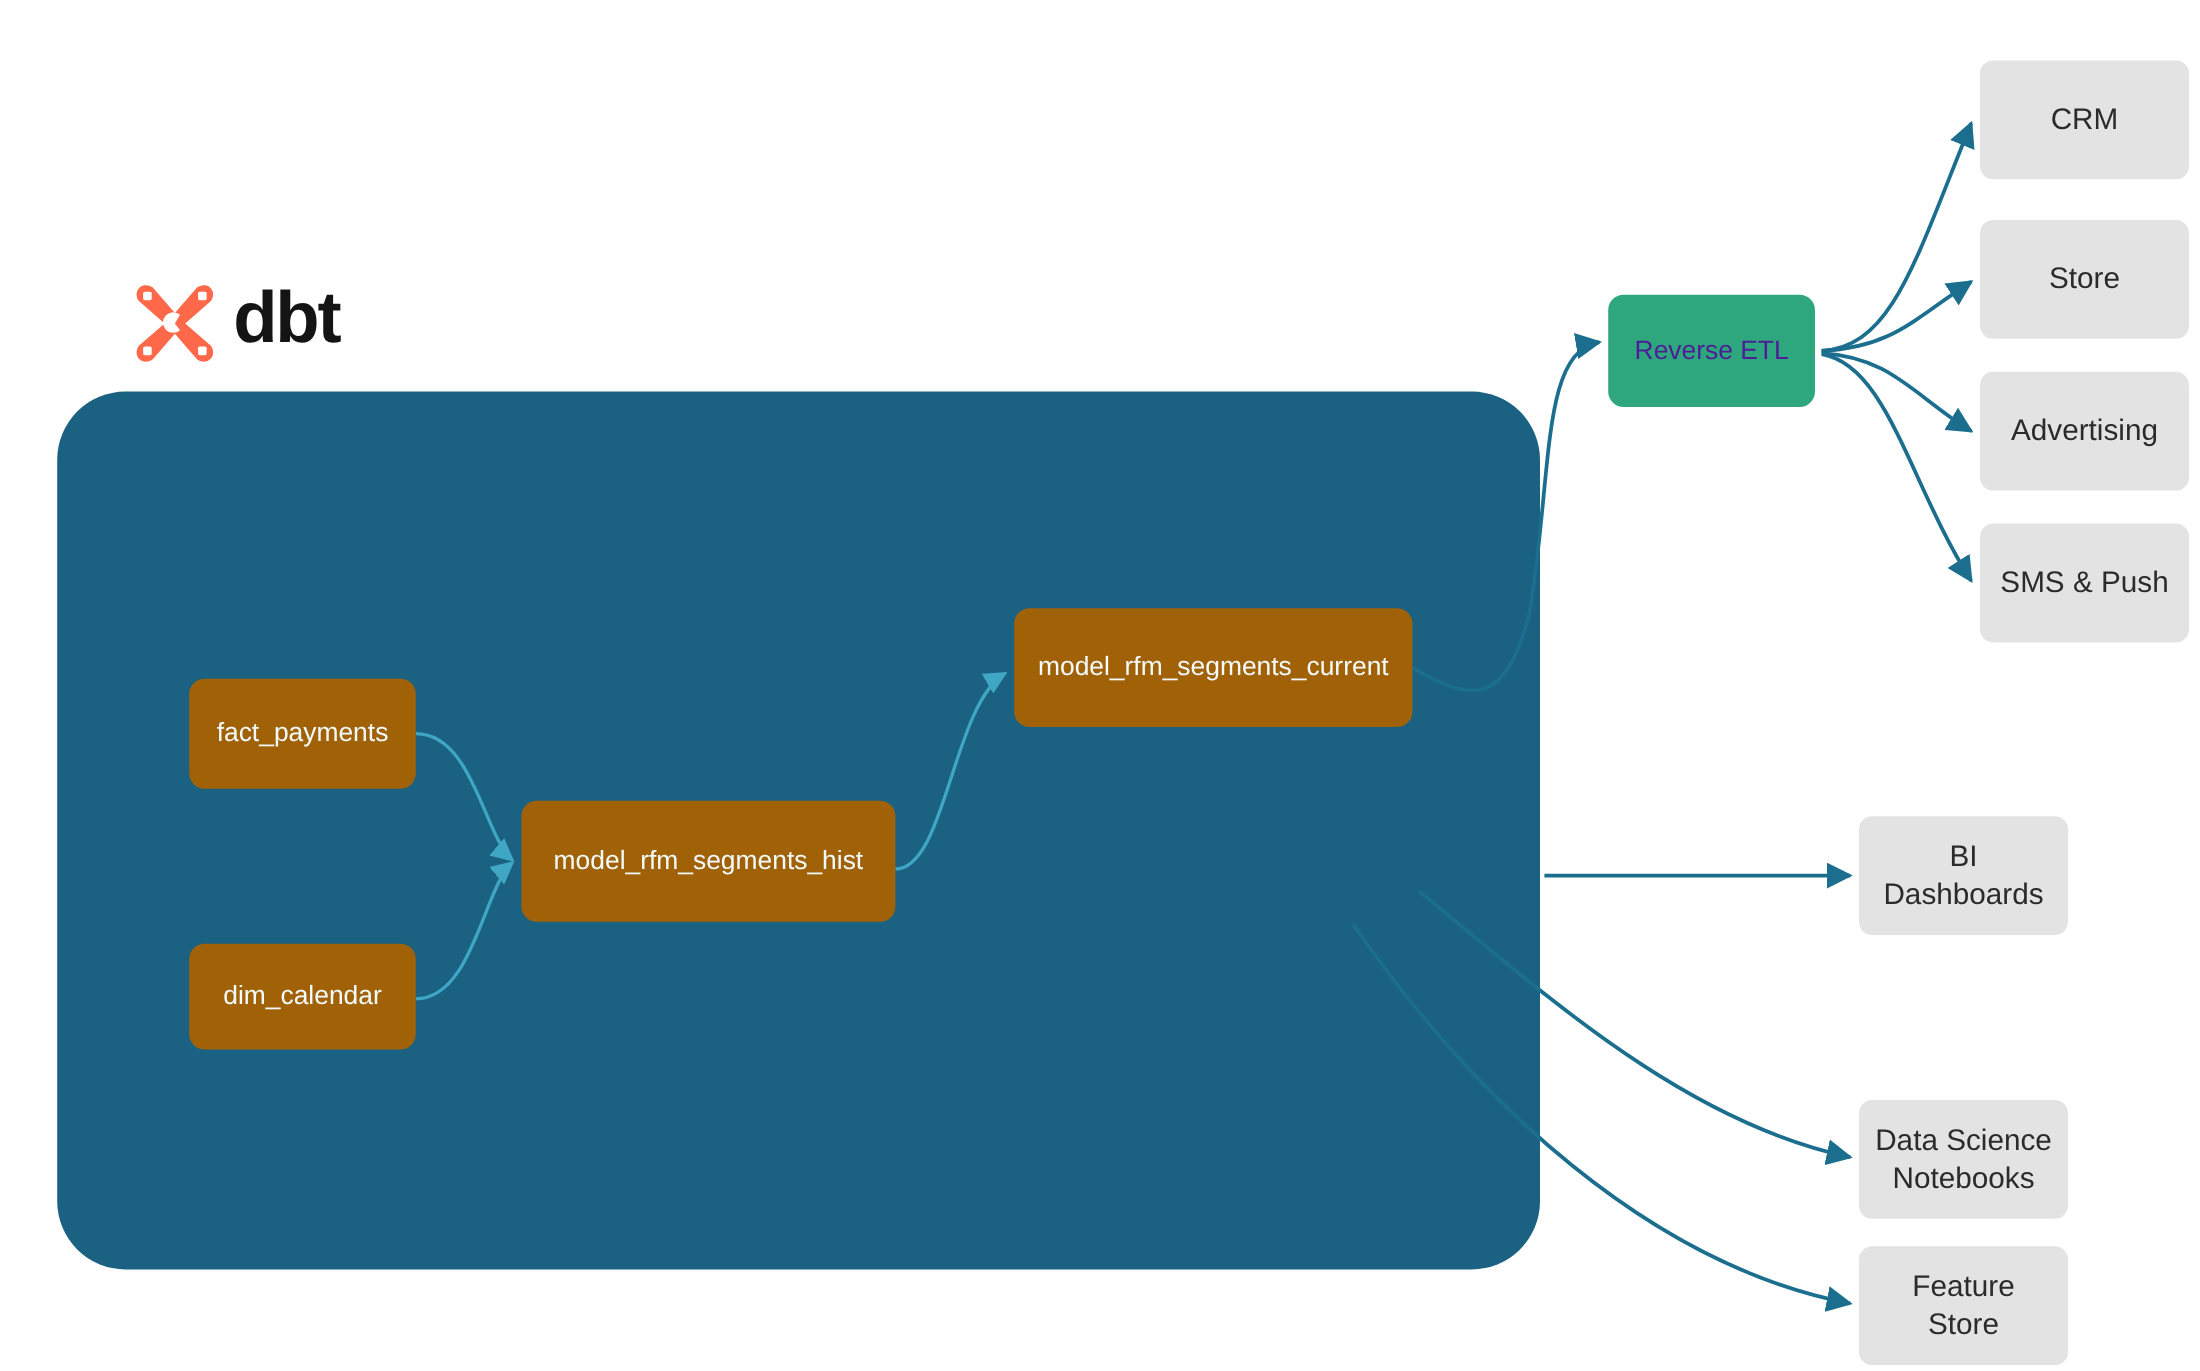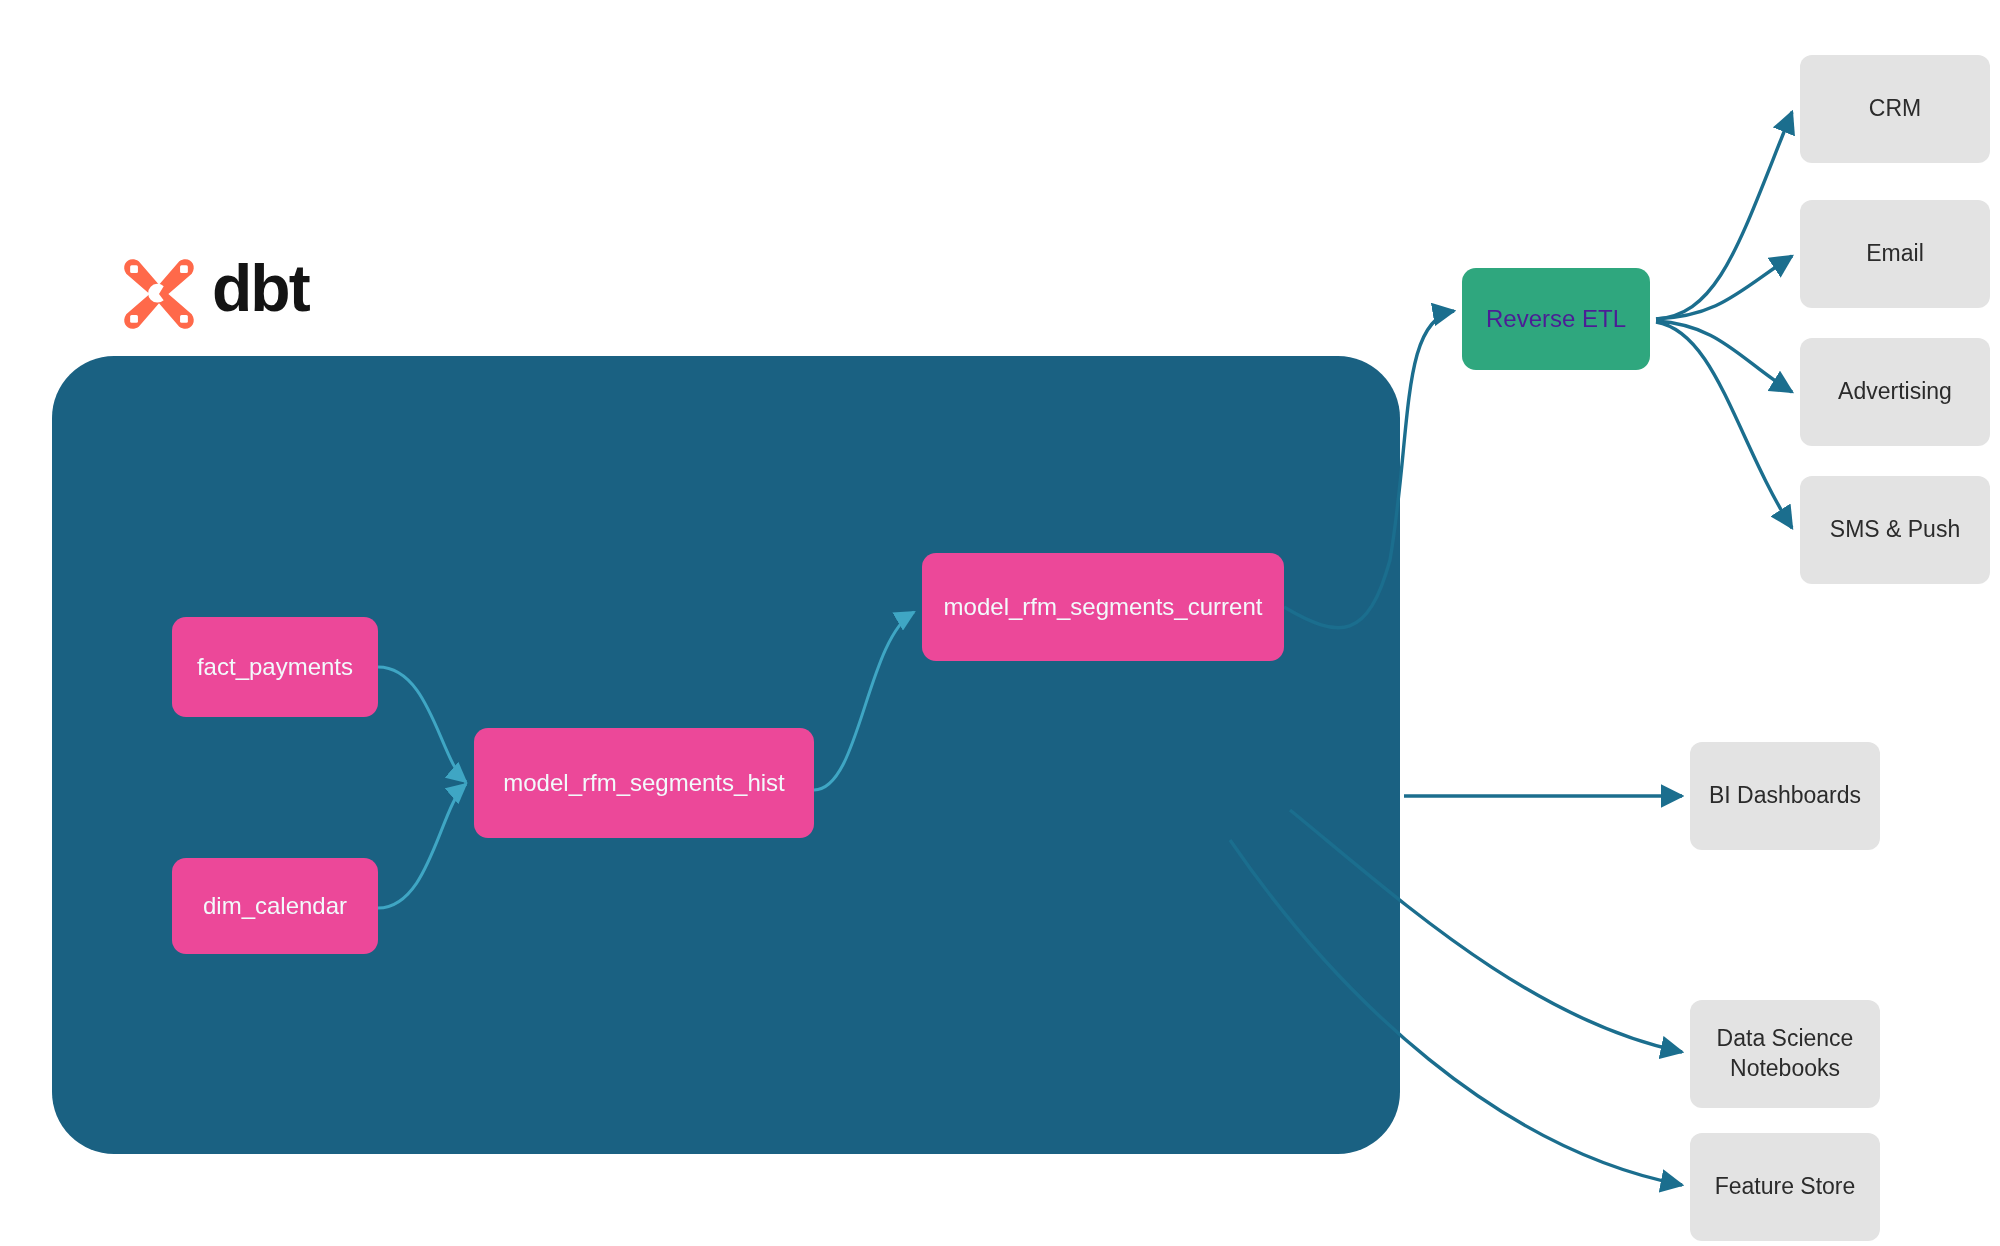--- a/index.html
+++ b/index.html
@@ -58,36 +58,36 @@
   .node {
     position: absolute;
     display: flex;
     align-items: center;
     justify-content: center;
     text-align: center;
     box-sizing: border-box;
     padding: 6px 14px;
   }
   .node-model {
-    background: #ec4899;
+    background: #a16207;
     color: #F2FAFC;
     border-radius: 14px;
     font-size: 24px;
   }
   .node-green {
     background: #2FA77E;
     color: #4c1d95;
     border-radius: 14px;
     font-size: 24px;
   }
   .node-gray {
     background: #E3E3E3;
     color: #2B2B2B;
     border-radius: 12px;
-    font-size: 23px;
+    font-size: 27px;
     line-height: 1.3;
   }
 
   .n-fact-payments   { left: 172px;  top: 617px;  width: 206px; height: 100px; }
   .n-dim-calendar    { left: 172px;  top: 858px;  width: 206px; height: 96px; }
   .n-rfm-hist        { left: 474px;  top: 728px;  width: 340px; height: 110px; }
   .n-rfm-current     { left: 922px;  top: 553px;  width: 362px; height: 108px; }
   .n-reverse-etl     { left: 1462px; top: 268px;  width: 188px; height: 102px; }
 
   .n-crm             { left: 1800px; top: 55px;   width: 190px; height: 108px; }
@@ -164,21 +164,21 @@
 
   <div class="node node-green n-reverse-etl">
     <span>Reverse ETL</span>
   </div>
 
   <div class="node node-gray n-crm">
     <span>CRM</span>
   </div>
 
   <div class="node node-gray n-email">
-    <span>Email</span>
+    <span>Store</span>
   </div>
 
   <div class="node node-gray n-advertising">
     <span>Advertising</span>
   </div>
 
   <div class="node node-gray n-sms-push">
     <span>SMS &amp; Push</span>
   </div>
 

